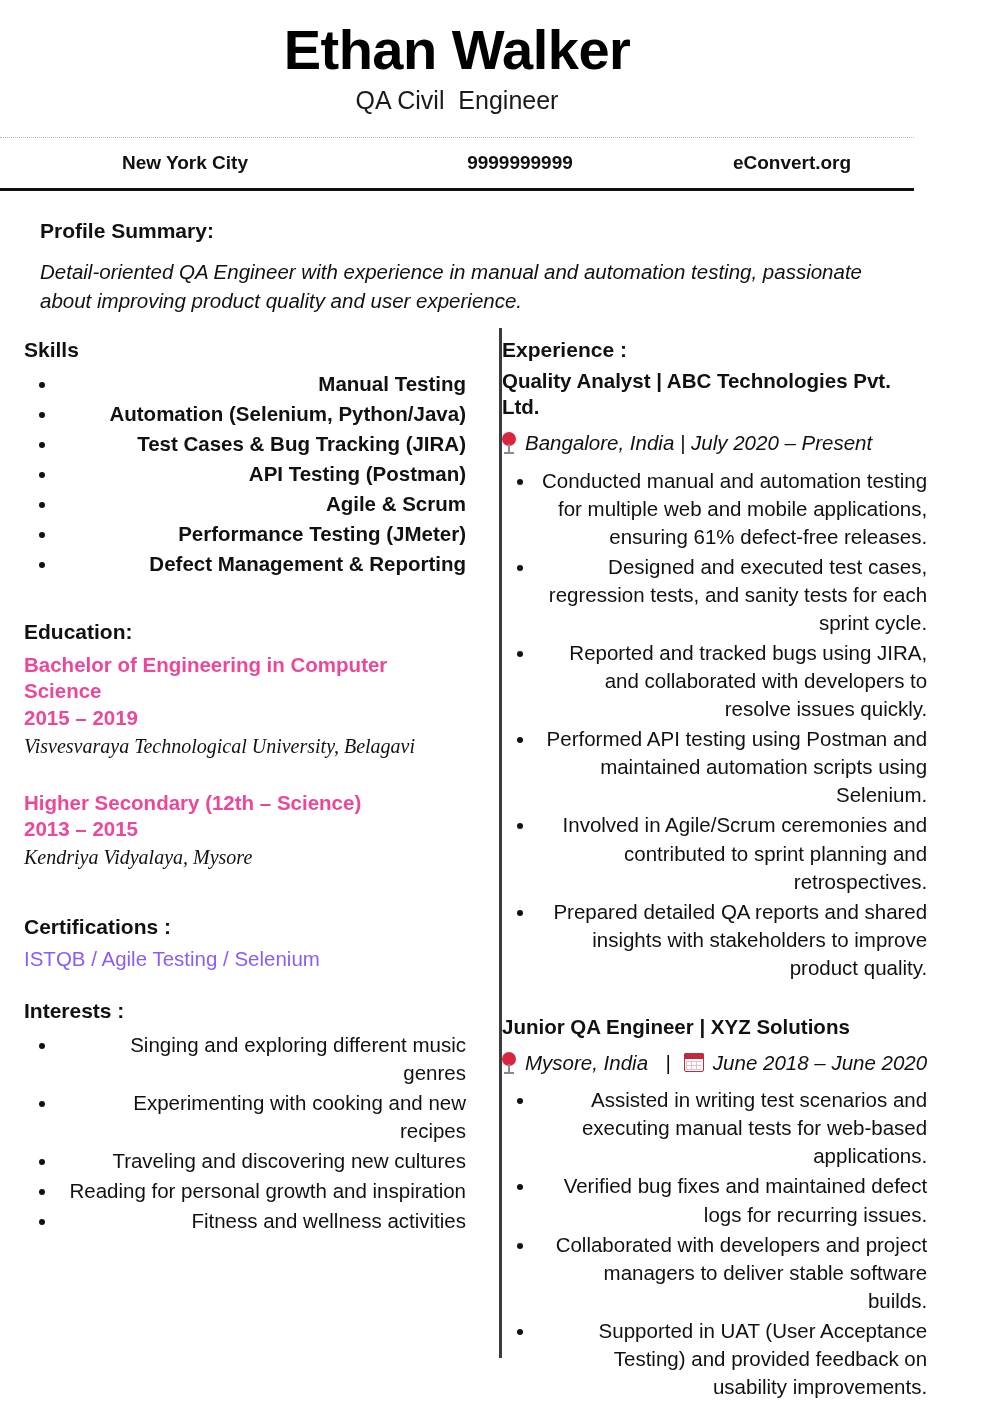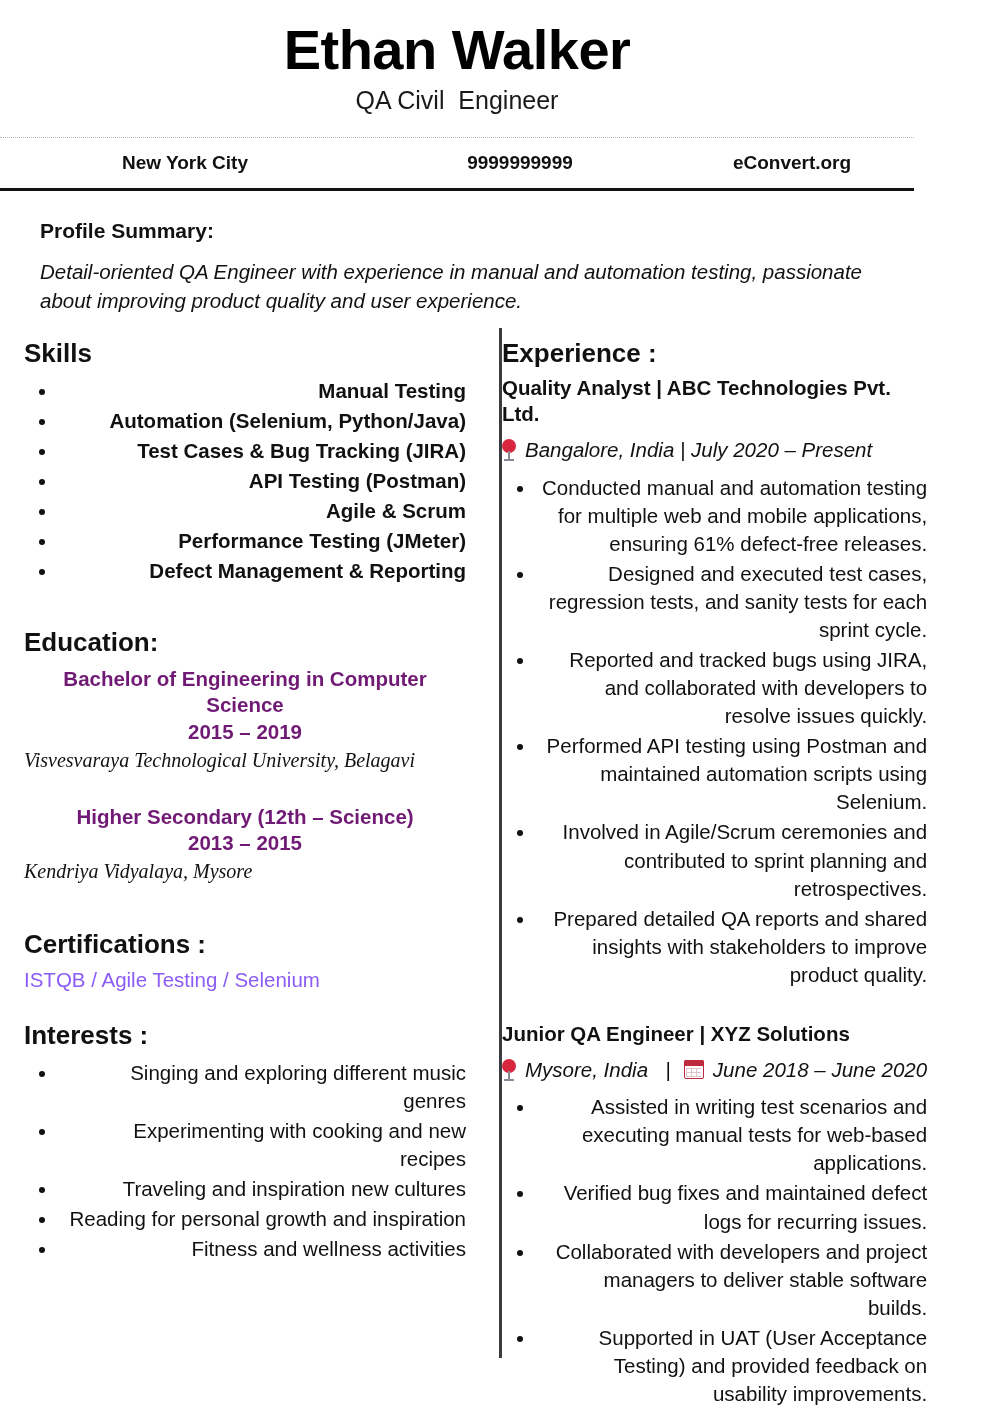--- a/index.html
+++ b/index.html
@@ -114,21 +114,21 @@
     background: #3b3b40;
   }
   .col-right {
     flex: 1 1 auto;
     padding: 0 18px 0 24px;
     box-sizing: border-box;
   }
 
   
   .sec-heading {
-    font-size: 26px;
+    font-size: 21px;
     font-weight: 700;
     color: #111;
     margin: 0 0 8px 0;
   }
   .sec-heading.tight { margin-bottom: 6px; }
 
   ul.bullets {
     margin: 0;
     padding: 0 0 0 34px;
     list-style: disc;
@@ -145,24 +145,23 @@
 
   .block-gap-lg { height: 40px; }
   .block-gap-md { height: 26px; }
 
   
   .edu-entry { margin: 0 0 4px 0; }
   .edu-title {
     font-size: 20.5px;
     font-weight: 700;
     line-height: 1.28;
-    color: #701a75;
+    color: #ec4899;
     margin: 0;
     white-space: pre-line;
-    text-align: center;
   }
   .edu-inst {
     font-size: 20px;
     font-style: italic;
     line-height: 1.35;
     color: #111;
     margin: 2px 0 0 0;
     font-family: Liberation Serif, serif;
   }
 
@@ -330,21 +329,21 @@
         <div class="cert-text">ISTQB / Agile Testing / Selenium</div>
       </div>
 
       <div class="block-gap-md"></div>
 
       <div>
         <div class="sec-heading">Interests :</div>
         <ul class="bullets">
           <li>Singing and exploring different music genres</li>
           <li>Experimenting with cooking and new recipes</li>
-          <li>Traveling and inspiration new cultures</li>
+          <li>Traveling and discovering new cultures</li>
           <li>Reading for personal growth and inspiration</li>
           <li>Fitness and wellness activities</li>
         </ul>
       </div>
 
     </div>
 
     <div class="col-right">
 
       <div>

